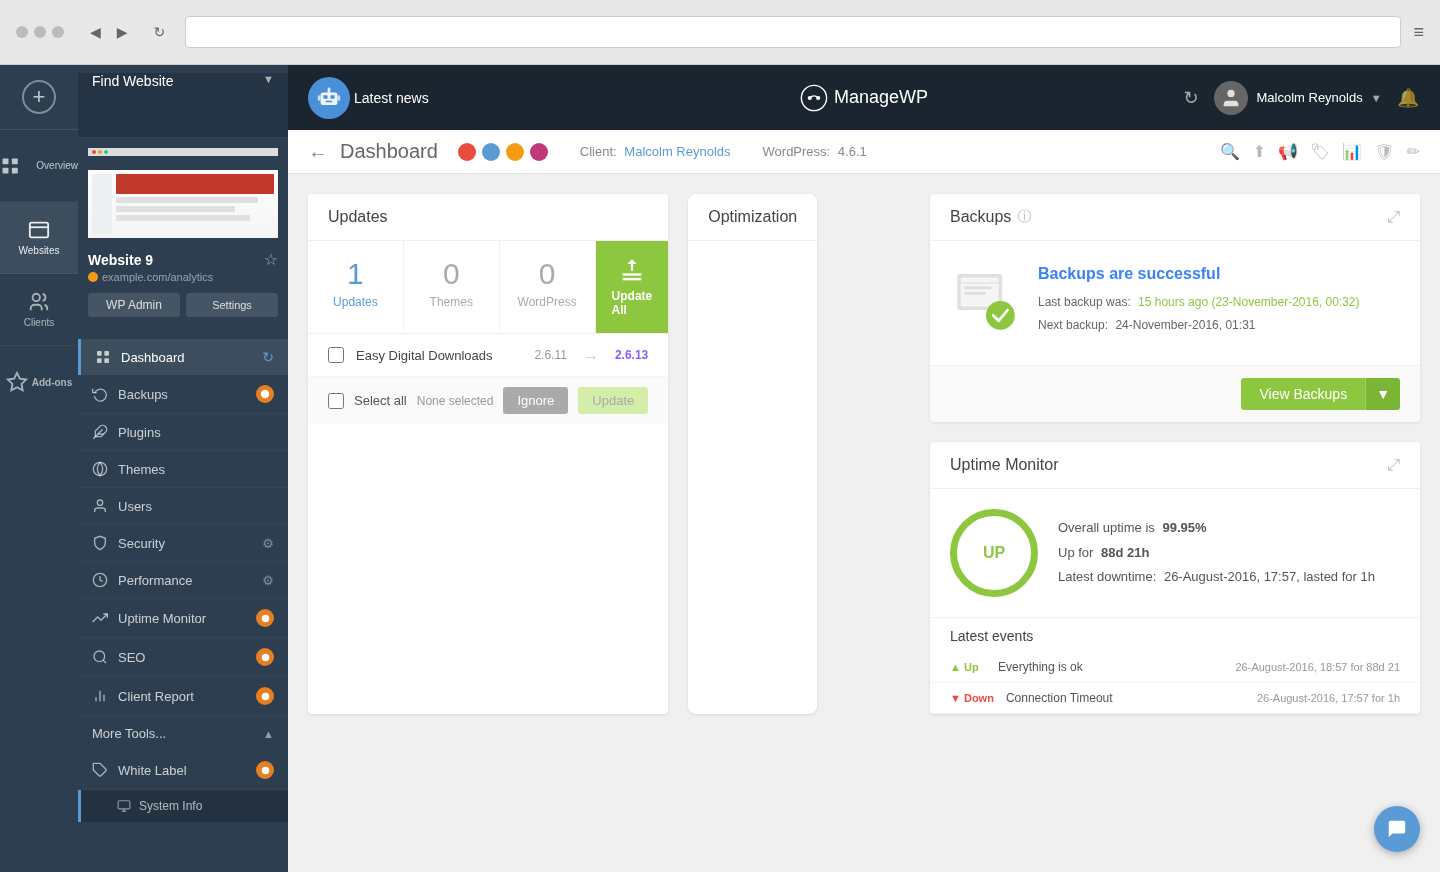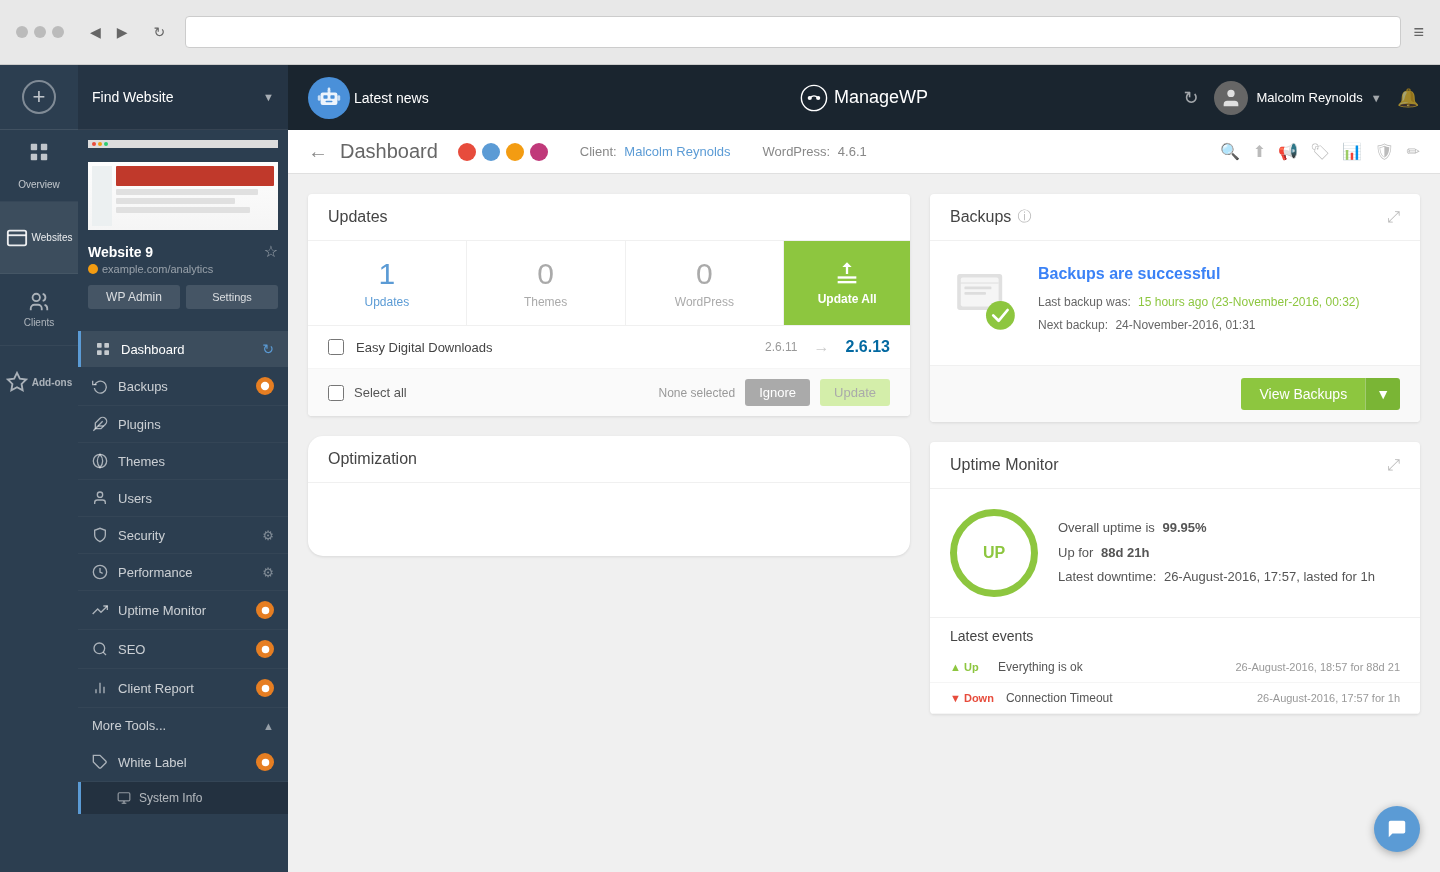--- a/index.html
+++ b/index.html
@@ -53,32 +53,32 @@
 </div>
 
 <div class="app">
 
   <div style="width:78px; background:#2c3e50; display:flex; flex-direction:column; align-items:center; flex-shrink:0;">
 
     <div style="width:78px; height:65px; background:#2c3e50; display:flex; align-items:center; justify-content:center; cursor:pointer; border-bottom:1px solid rgba(255,255,255,0.1);">
       <div style="width:34px;height:34px;border:2px solid rgba(255,255,255,0.4);border-radius:50%;display:flex;align-items:center;justify-content:center;color:rgba(255,255,255,0.7);font-size:22px;font-weight:300;">+</div>
     </div>
 
-    <div style="width:78px;height:72px;display:flex;flex-direction:column;align-items:center;justify-content:center;gap:16px;cursor:pointer;color:rgba(255,255,255,0.7);font-size:10px;border-bottom:1px solid rgba(255,255,255,0.05);">
+    <div style="width:78px;height:72px;display:flex;flex-direction:row;align-items:center;justify-content:center;gap:16px;cursor:pointer;color:rgba(255,255,255,0.7);font-size:10px;border-bottom:1px solid rgba(255,255,255,0.05);">
       <svg width="22" height="22" viewBox="0 0 24 24" fill="rgba(255,255,255,0.7)">
           <rect x="3" y="3" width="7" height="7" rx="1"></rect>
           <rect x="14" y="3" width="7" height="7" rx="1"></rect>
           <rect x="3" y="14" width="7" height="7" rx="1"></rect>
           <rect x="14" y="14" width="7" height="7" rx="1"></rect>
         </svg>
 
       <span>Overview</span>
     </div>
 
-    <div style="width:78px;height:72px;display:flex;flex-direction:row;align-items:center;justify-content:center;gap:4px;cursor:pointer;color:rgba(255,255,255,0.9);font-size:10px;background:rgba(255,255,255,0.08);border-bottom:1px solid rgba(255,255,255,0.05);">
+    <div style="width:78px;height:72px;display:flex;flex-direction:column;align-items:center;justify-content:center;gap:4px;cursor:pointer;color:rgba(255,255,255,0.9);font-size:10px;background:rgba(255,255,255,0.08);border-bottom:1px solid rgba(255,255,255,0.05);">
       <svg width="22" height="22" viewBox="0 0 24 24" fill="rgba(255,255,255,0.9)">
           <rect x="2" y="4" width="20" height="16" rx="2" fill="none" stroke="rgba(255,255,255,0.9)" stroke-width="2"></rect>
           <line x1="2" y1="9" x2="22" y2="9" stroke="rgba(255,255,255,0.9)" stroke-width="2"></line>
         </svg>
       <span>Websites</span>
     </div>
 
     <div style="width:78px;height:72px;display:flex;flex-direction:column;align-items:center;justify-content:center;gap:4px;cursor:pointer;color:rgba(255,255,255,0.6);font-size:10px;border-bottom:1px solid rgba(255,255,255,0.05);">
       <svg width="22" height="22" viewBox="0 0 24 24" fill="none" stroke="rgba(255,255,255,0.6)" stroke-width="2">
           <circle cx="9" cy="7" r="4"></circle>
@@ -92,21 +92,21 @@
     <div style="width:78px;height:72px;display:flex;flex-direction:row;align-items:center;justify-content:center;gap:4px;cursor:pointer;color:rgba(255,255,255,0.6);font-size:10px;font-weight:bold;">
       <svg width="22" height="22" viewBox="0 0 24 24" fill="none" stroke="rgba(255,255,255,0.6)" stroke-width="2">
           <polygon points="12 2 15.09 8.26 22 9.27 17 14.14 18.18 21.02 12 17.77 5.82 21.02 7 14.14 2 9.27 8.91 8.26 12 2"></polygon>
         </svg>
       <span>Add-ons</span>
     </div>
   </div>
 
   <div style="width:210px; background:#2c3e50; display:flex; flex-direction:column; flex-shrink:0; overflow-y:auto;">
 
-    <div style="height:65px;background:#253444;display:flex;align-items:center;padding:0 14px;gap:0;border-bottom:1px solid rgba(255,255,255,0.08);cursor:pointer;">
+    <div style="height:65px;background:#253444;display:flex;padding:0 14px;gap:0;border-bottom:1px solid rgba(255,255,255,0.08);cursor:pointer;margin-top:8px;">
       <span style="color:white;font-size:14px;font-weight:400;flex:1;">Find Website</span>
       <span style="color:rgba(255,255,255,0.6);font-size:11px;">▼</span>
     </div>
 
     <div style="padding:10px 10px 6px;">
 
       <div class="site-thumb-inner">
         <div class="thumb-browser-bar">
           <div class="thumb-dot" style="background:#e74c3c;"></div>
           <div class="thumb-dot" style="background:#f39c12;"></div>
@@ -353,21 +353,21 @@
           <span style="cursor:pointer;font-size:16px;">📢</span>
           <span style="cursor:pointer;font-size:16px;">🏷</span>
           <span style="cursor:pointer;font-size:16px;">📊</span>
           <span style="cursor:pointer;font-size:16px;">🛡</span>
           <span style="cursor:pointer;font-size:16px;">✏</span>
         </div>
       </div>
 
       <div style="display:flex;gap:20px;padding:20px;">
 
-        <div style="flex:1;display:flex;flex-direction:column;gap:20px;">
+        <div style="flex:1;display:flex;gap:20px;">
 
           <div style="background:white;border-radius:4px;box-shadow:0 1px 3px rgba(0,0,0,0.1);overflow:hidden;">
             <div style="padding:14px 20px;border-bottom:1px solid #f0f0f0;font-size:16px;color:#444;font-weight:400;">
               <span>Updates</span>
             </div>
 
             <div style="display:flex;border-bottom:1px solid #f0f0f0;">
               <div style="flex:1;text-align:center;padding:16px;border-right:1px solid #f0f0f0;">
                 <div style="font-size:30px;font-weight:300;color:#5b9bd5;">1</div>
                 <div style="font-size:12px;color:#5b9bd5;margin-top:4px;">Updates</div>
@@ -390,33 +390,33 @@
                   <div style="font-size:12px;font-weight:600;margin-top:4px;">Update All</div>
                 </div>
               </div>
             </div>
 
             <div style="display:flex;align-items:center;padding:12px 20px;border-bottom:1px solid #f5f5f5;gap:12px;">
               <input type="checkbox" style="width: 16px; height: 16px; cursor: pointer; flex-shrink: 0;">
               <span style="flex:1;font-size:13px;color:#444;">Easy Digital Downloads</span>
               <span style="font-size:12px;color:#999;">2.6.11</span>
               <span style="color:#ccc;margin:0 4px;">→</span>
-              <span style="font-size:16px;color:#0369a1;font-weight:600;">2.6.13</span>
+              <span style="font-size:12px;color:#8b5cf6;font-weight:600;">2.6.13</span>
             </div>
 
             <div style="display:flex;align-items:center;padding:10px 20px;background:#fafafa;gap:10px;">
               <input type="checkbox" style="width: 16px; height: 16px; cursor: pointer;">
               <span style="font-size:13px;color:#555;cursor:pointer;">Select all</span>
               <span style="margin-left:auto;font-size:12px;color:#999;">None selected</span>
               <button style="background:#aaa;color:white;border:none;padding:6px 14px;border-radius:3px;font-size:13px;cursor:pointer;">Ignore</button>
               <button style="background:#d4eeaa;color:#aaa;border:none;padding:6px 14px;border-radius:3px;font-size:13px;cursor:not-allowed;">Update</button>
             </div>
           </div>
 
-          <div style="background:white;border-radius:15px;box-shadow:0 1px 3px rgba(0,0,0,0.1);overflow:hidden;min-height:120px;">
+          <div style="background:white;border-radius:8px;box-shadow:0 1px 3px rgba(0,0,0,0.1);overflow:hidden;min-height:120px;">
             <div style="padding:14px 20px;border-bottom:1px solid #f0f0f0;font-size:16px;color:#444;font-weight:400;">
               <span>Optimization</span>
             </div>
             <div style="padding:20px;color:#ccc;font-size:13px;">
               
             </div>
           </div>
 
         </div>
 

